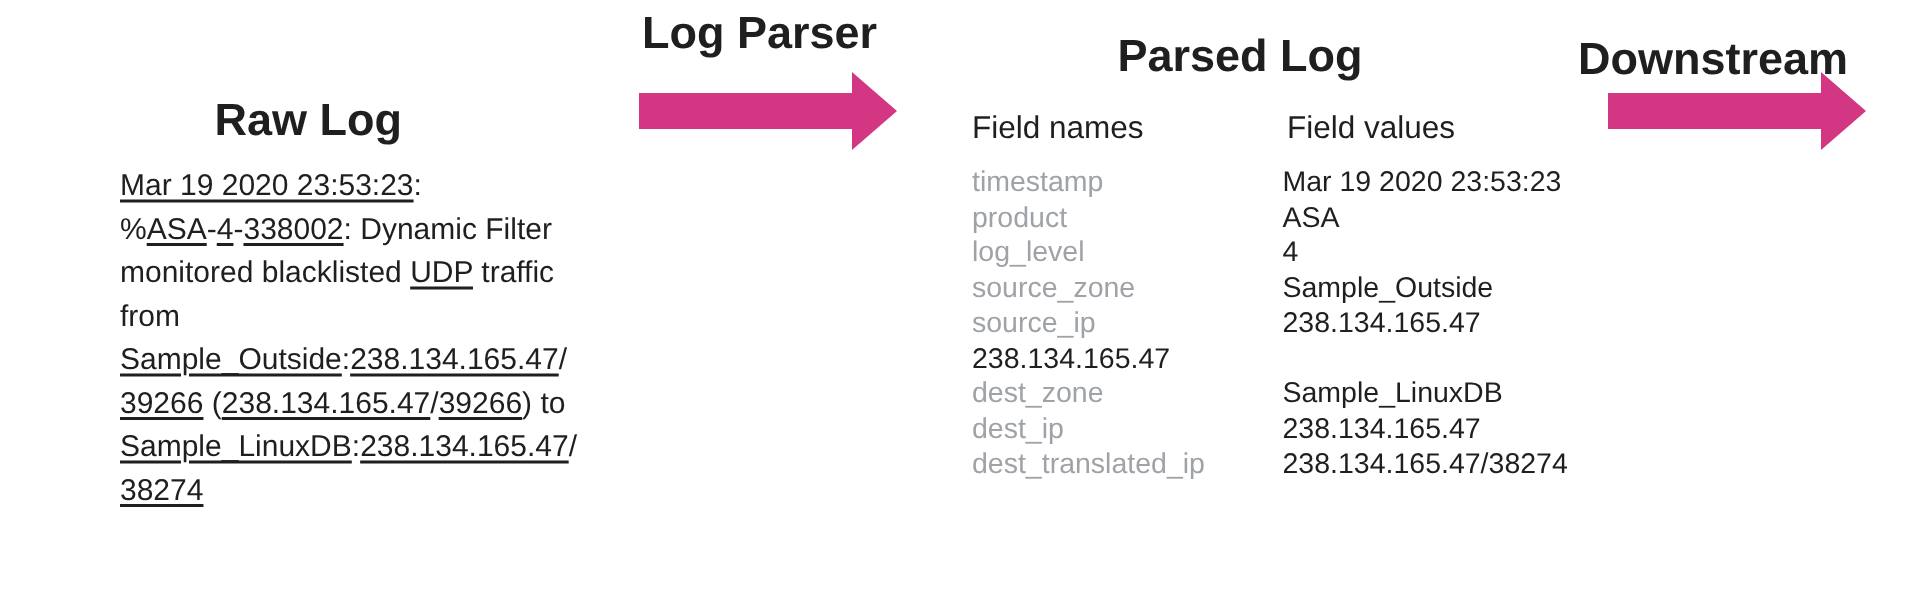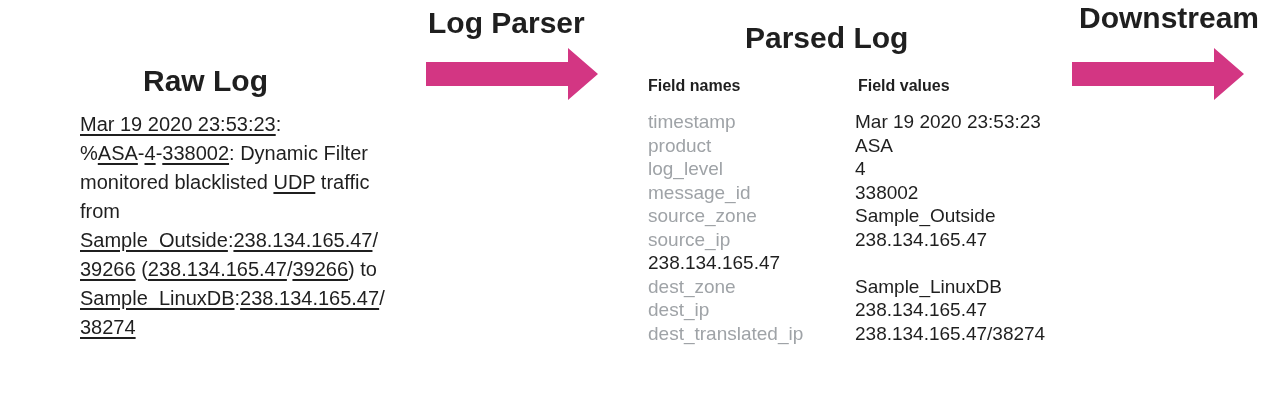--- a/index.html
+++ b/index.html
@@ -16,21 +16,21 @@
     position: absolute;
     font-weight: bold;
     font-size: 30px;
     line-height: 32px;
     white-space: nowrap;
     color: var(--ink, #1f1f1f);
   }
   .raw-title        { left: 143px;  top: 21px; margin-top: 44px; }
   .parser-label     { left: 428px;  top: 7px;  }
   .parsed-title     { left: 745px;  top: 22px; }
-  .downstream-label { left: 1052px; top: 2px; margin-left: 27px;  }
+  .downstream-label { left: 1052px; top: 24px;  }
 
   .raw-text {
     position: absolute;
     left: 80px;
     top: 86px;
     font-size: 20px;
     line-height: 29px;
     white-space: nowrap;
     margin-top: 24px;
   }
@@ -42,23 +42,23 @@
   }
 
   .arrow { position: absolute; width: 172px; height: 52px; display: block; }
   .arrow polygon { fill: var(--arrow, #d33683); }
   .parser-arrow     { left: 426px;  top: 48px; }
   .downstream-arrow { left: 1072px; top: 48px; }
 
   .col-header {
     position: absolute;
     top: 74px;
-    font-size: 16px;
+    font-size: 21px;
     line-height: 24px;
-    font-weight: bold;
+    font-weight: normal;
     white-space: nowrap;
   }
   .names-header  { left: 648px; }
   .values-header { left: 858px; }
 
   .fields {
     position: absolute;
     left: 648px;
     top: 110px;
     font-size: 19px;
@@ -107,24 +107,20 @@
       </div>
       <div class="field-row">
         <div class="field-name">product</div>
         <div class="field-value">ASA</div>
       </div>
       <div class="field-row">
         <div class="field-name">log_level</div>
         <div class="field-value">4</div>
       </div>
       <div class="field-row">
-        <div class="field-name">message_id</div>
-        <div class="field-value">338002</div>
-      </div>
-      <div class="field-row">
         <div class="field-name">source_zone</div>
         <div class="field-value">Sample_Outside</div>
       </div>
       <div class="field-row">
         <div class="field-name">source_ip</div>
         <div class="field-value">238.134.165.47</div>
       </div>
       <div class="field-row">
         <div class="field-value">238.134.165.47</div>
       </div>

